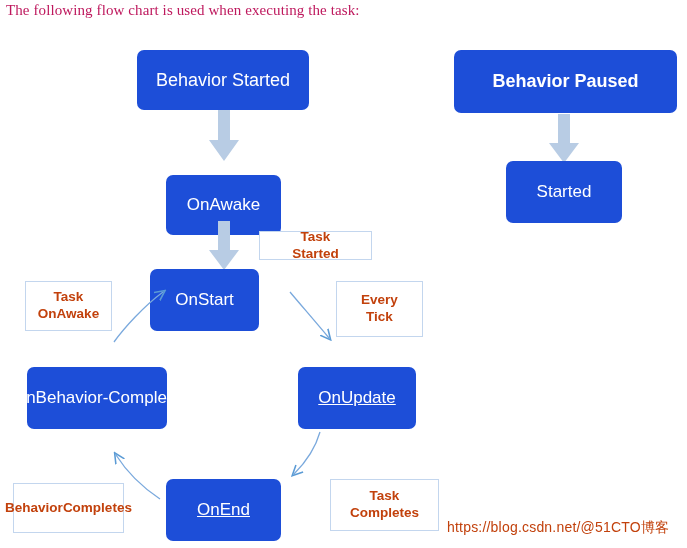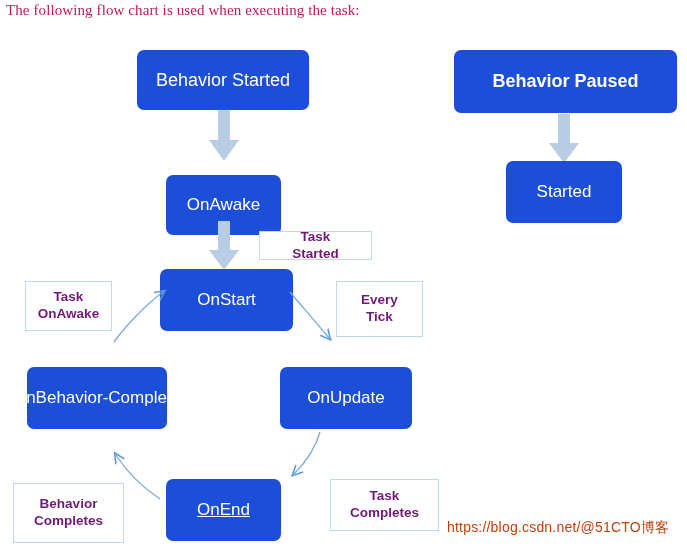--- a/index.html
+++ b/index.html
@@ -41,21 +41,21 @@
     font-size: 17px;
     line-height: 1.15;
     box-sizing: border-box;
     padding: 2px 6px;
   }
   .node.big { font-size: 18px; }
   .label-box {
     position: absolute;
     background: #ffffff;
     border: 1px solid #c3d6ee;
-    color: #701a75;
+    color: #c2410c;
     display: flex;
     align-items: center;
     justify-content: center;
     text-align: center;
     font-family: "Liberation Sans", sans-serif;
     font-size: 13.5px;
     font-weight: bold;
     line-height: 1.25;
     box-sizing: border-box;
     padding: 2px 16px;
@@ -99,21 +99,21 @@
   </div>
 
   <svg class="block-arrow" style="left:208px; top:221px;" width="32" height="50" viewBox="0 0 32 50">
     <polygon points="10,0 22,0 22,29 31,29 16,49 1,29 10,29" fill="#b8cce4"></polygon>
   </svg>
 
   <div class="label-box" style="left:259px; top:231px; width:113px; height:29px;">
     <span>Task Started</span>
   </div>
 
-  <div class="node" style="left:160px; top:269px; width:133px; height:62px;">
+  <div class="node" style="left:150px; top:269px; width:109px; height:62px;">
     <span>OnStart</span>
   </div>
 
   <div class="label-box" style="left:25px; top:281px; width:87px; height:50px; flex-direction:column;">
     <span>Task</span>
     <span>OnAwake</span>
   </div>
 
   <svg class="curve-arrow" style="left:110px; top:272px;" width="62" height="72" viewBox="0 0 62 72">
     <defs>
@@ -136,21 +136,21 @@
       </marker>
     </defs>
     <path d="M2,2 C12,14 26,30 41,48" fill="none" stroke="#7aa9dd" stroke-width="1.3" marker-end="url(#ah-down-right)"></path>
   </svg>
 
   <div class="node" style="left:27px; top:367px; width:140px; height:62px; flex-direction:row;">
     <span>OnBehavior-</span>
     <span>Complete</span>
   </div>
 
-  <div class="node" style="left:280px; top:367px; width:132px; height:62px;">
+  <div class="node" style="left:298px; top:367px; width:118px; height:62px;text-decoration:underline;">
     <span>OnUpdate</span>
   </div>
 
   <svg class="curve-arrow" style="left:98px; top:437px;" width="72" height="72" viewBox="0 0 72 72">
     <defs>
       <marker id="ah-up-left" markerWidth="9" markerHeight="9" refX="6" refY="4.5" orient="auto">
         <path d="M0,0.6 L8,4.5 L0,8.4" fill="none" stroke="#5b9bd5" stroke-width="1.2"></path>
       </marker>
     </defs>
     <path d="M62,62 C50,54 32,40 18,18" fill="none" stroke="#7aa9dd" stroke-width="1.3" marker-end="url(#ah-up-left)"></path>
@@ -158,21 +158,21 @@
 
   <svg class="curve-arrow" style="left:288px; top:432px;" width="72" height="72" viewBox="0 0 72 72">
     <defs>
       <marker id="ah-down-left" markerWidth="9" markerHeight="9" refX="6" refY="4.5" orient="auto">
         <path d="M0,0.6 L8,4.5 L0,8.4" fill="none" stroke="#5b9bd5" stroke-width="1.2"></path>
       </marker>
     </defs>
     <path d="M32,0 C28,14 20,28 6,42" fill="none" stroke="#7aa9dd" stroke-width="1.3" marker-end="url(#ah-down-left)"></path>
   </svg>
 
-  <div class="label-box" style="left:13px; top:483px; width:111px; height:60px; flex-direction:column;">
+  <div class="label-box" style="left:13px; top:483px; width:111px; height:50px; flex-direction:row;">
     <span>Behavior</span>
     <span>Completes</span>
   </div>
 
   <div class="node" style="left:166px; top:479px; width:115px; height:62px;text-decoration:underline;">
     <span>OnEnd</span>
   </div>
 
   <div class="label-box" style="left:330px; top:479px; width:109px; height:52px; flex-direction:column;">
     <span>Task</span>

